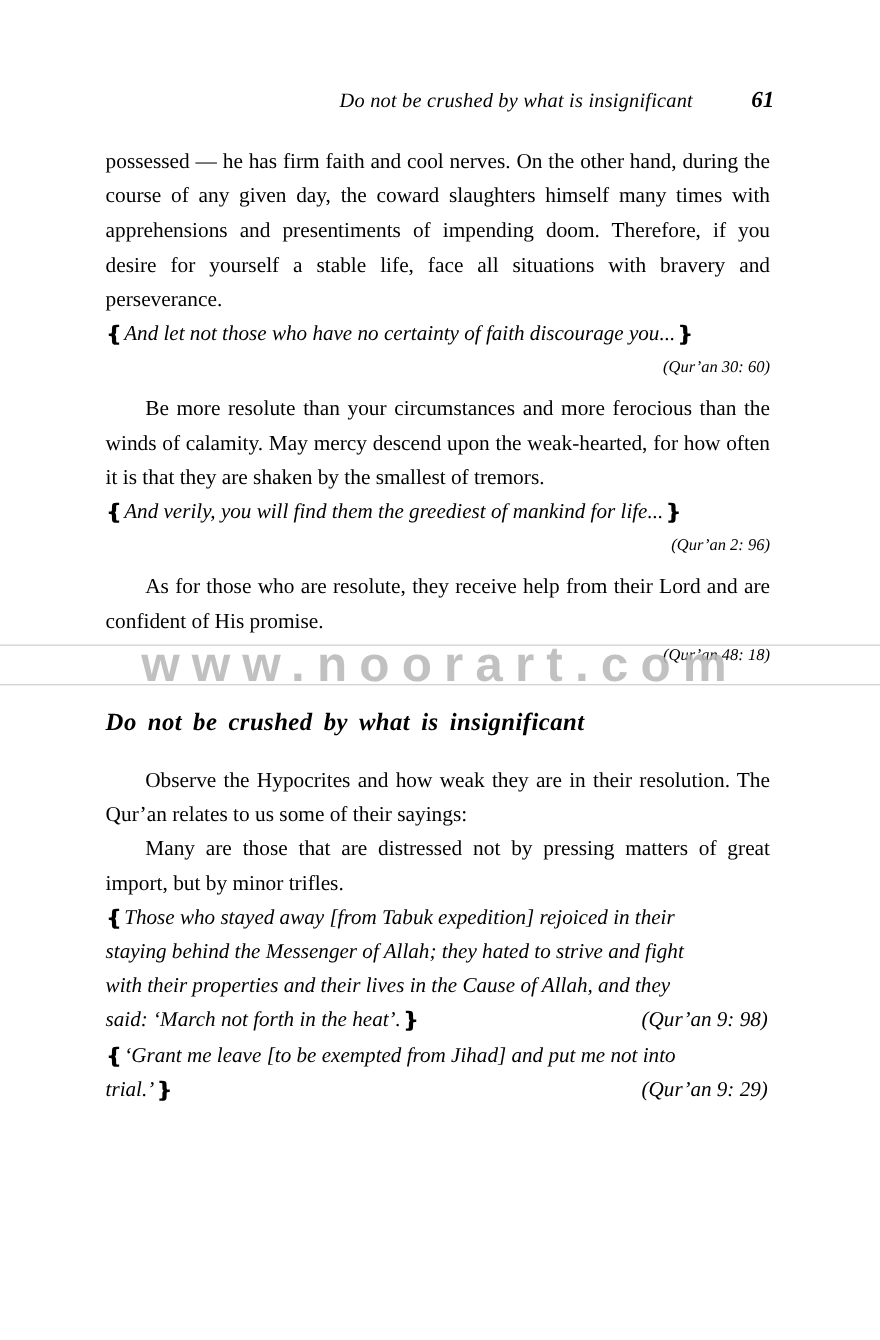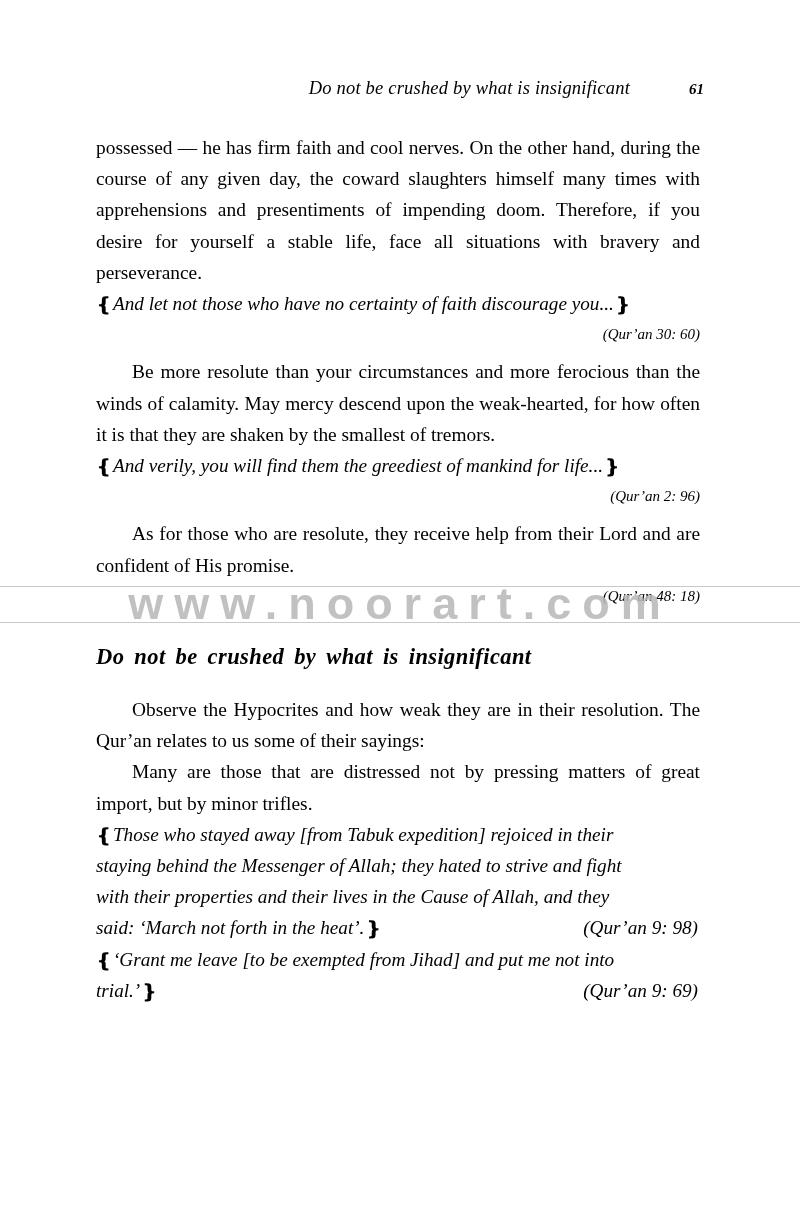--- a/index.html
+++ b/index.html
@@ -35,21 +35,21 @@
   }
   .header-title {
     font-style: italic;
     font-size: 18.5px;
     letter-spacing: .2px;
     white-space: nowrap;
   }
   .header-page {
     font-style: italic;
     font-weight: bold;
-    font-size: 15px;
+    font-size: 21px;
     margin-left: 48px;
     width: 26px;
     text-align: right;
   }
 
   
   .content {
     position: absolute;
     left: 96px;
     top: 132px;
@@ -192,21 +192,21 @@
     <p class="quran block">staying behind the Messenger of Allah; they hated to strive and fight</p>
     <p class="quran block">with their properties and their lives in the Cause of Allah, and they</p>
     <div class="refline">
       <span class="left"><span>said: ‘March not forth in the heat’.</span><span class="qc">❵</span></span>
       <span class="right">(Qur’an 9: 98)</span>
     </div>
 
     <p class="quran block"><span class="qo">❴</span><span>‘Grant me leave [to be exempted from Jihad] and put me not into</span></p>
     <div class="refline">
       <span class="left"><span>trial.’</span><span class="qc">❵</span></span>
-      <span class="right">(Qur’an 9: 69)</span>
+      <span class="right">(Qur’an 9: 29)</span>
     </div>
 
   </div>
 
   <div class="watermark">
     <div class="watermark-rule wr-top"></div>
     <div class="watermark-rule wr-bot"></div>
     <span class="watermark-text">www.noorart.com</span>
   </div>
 

